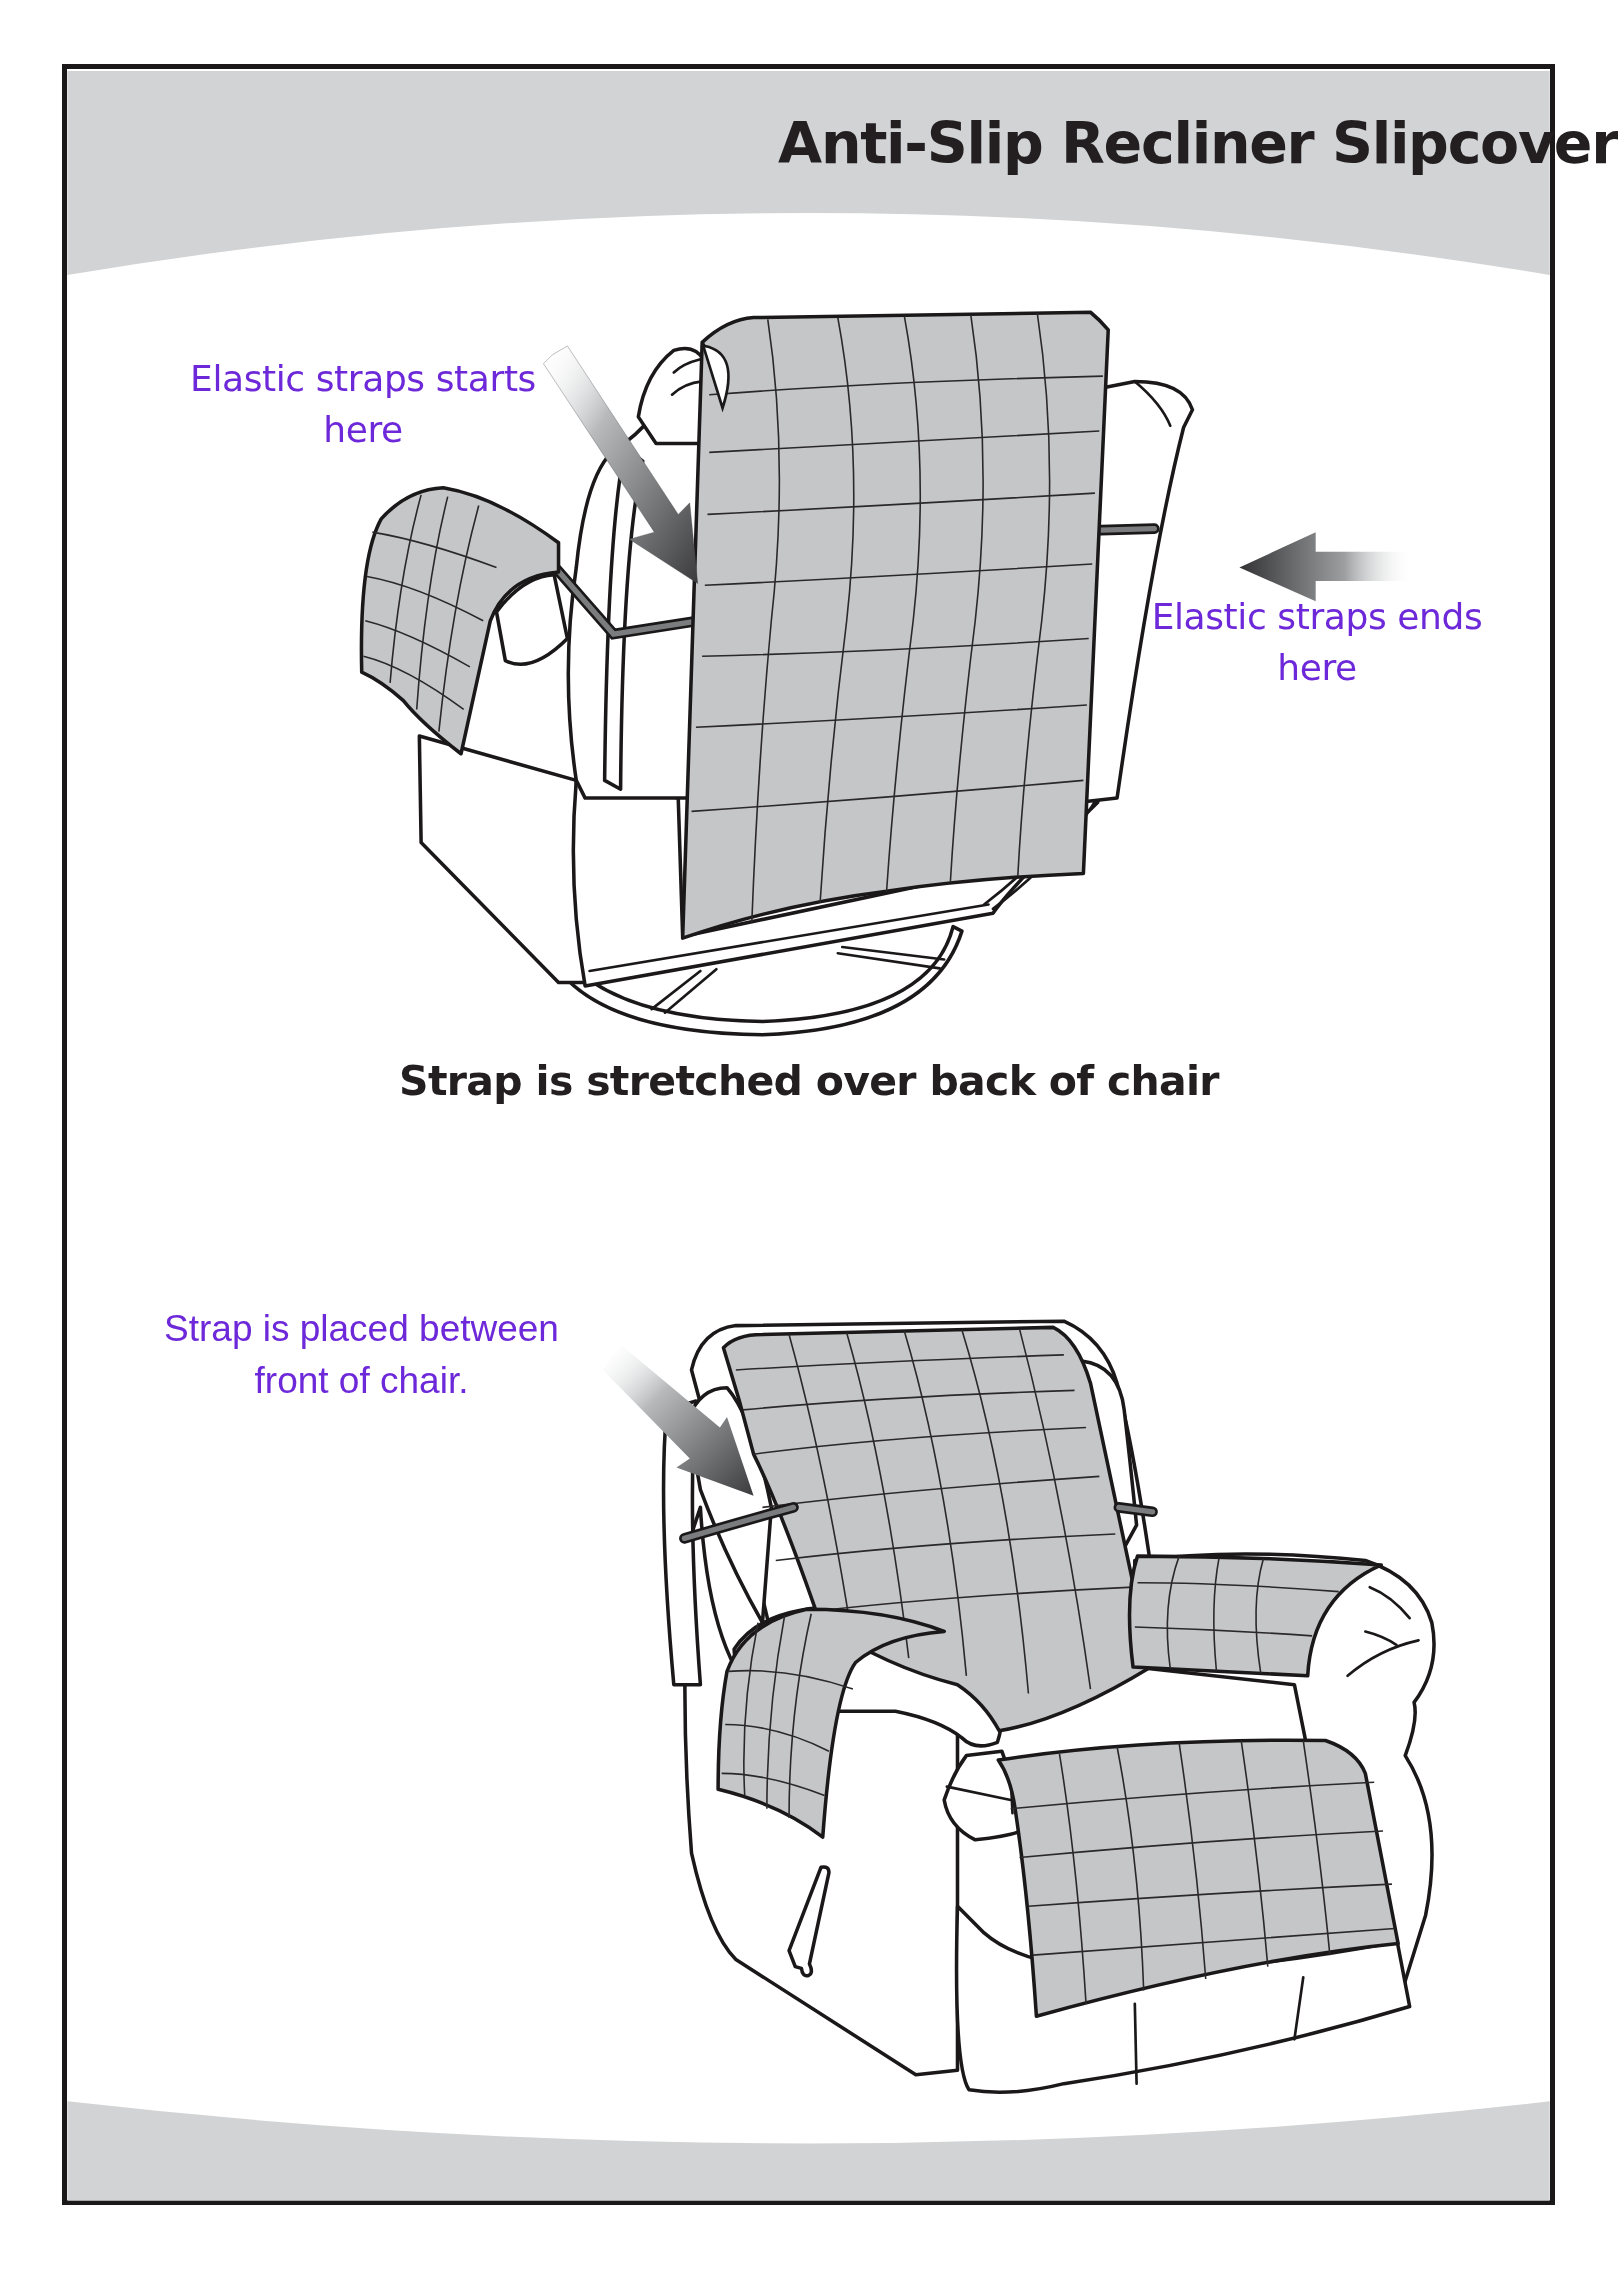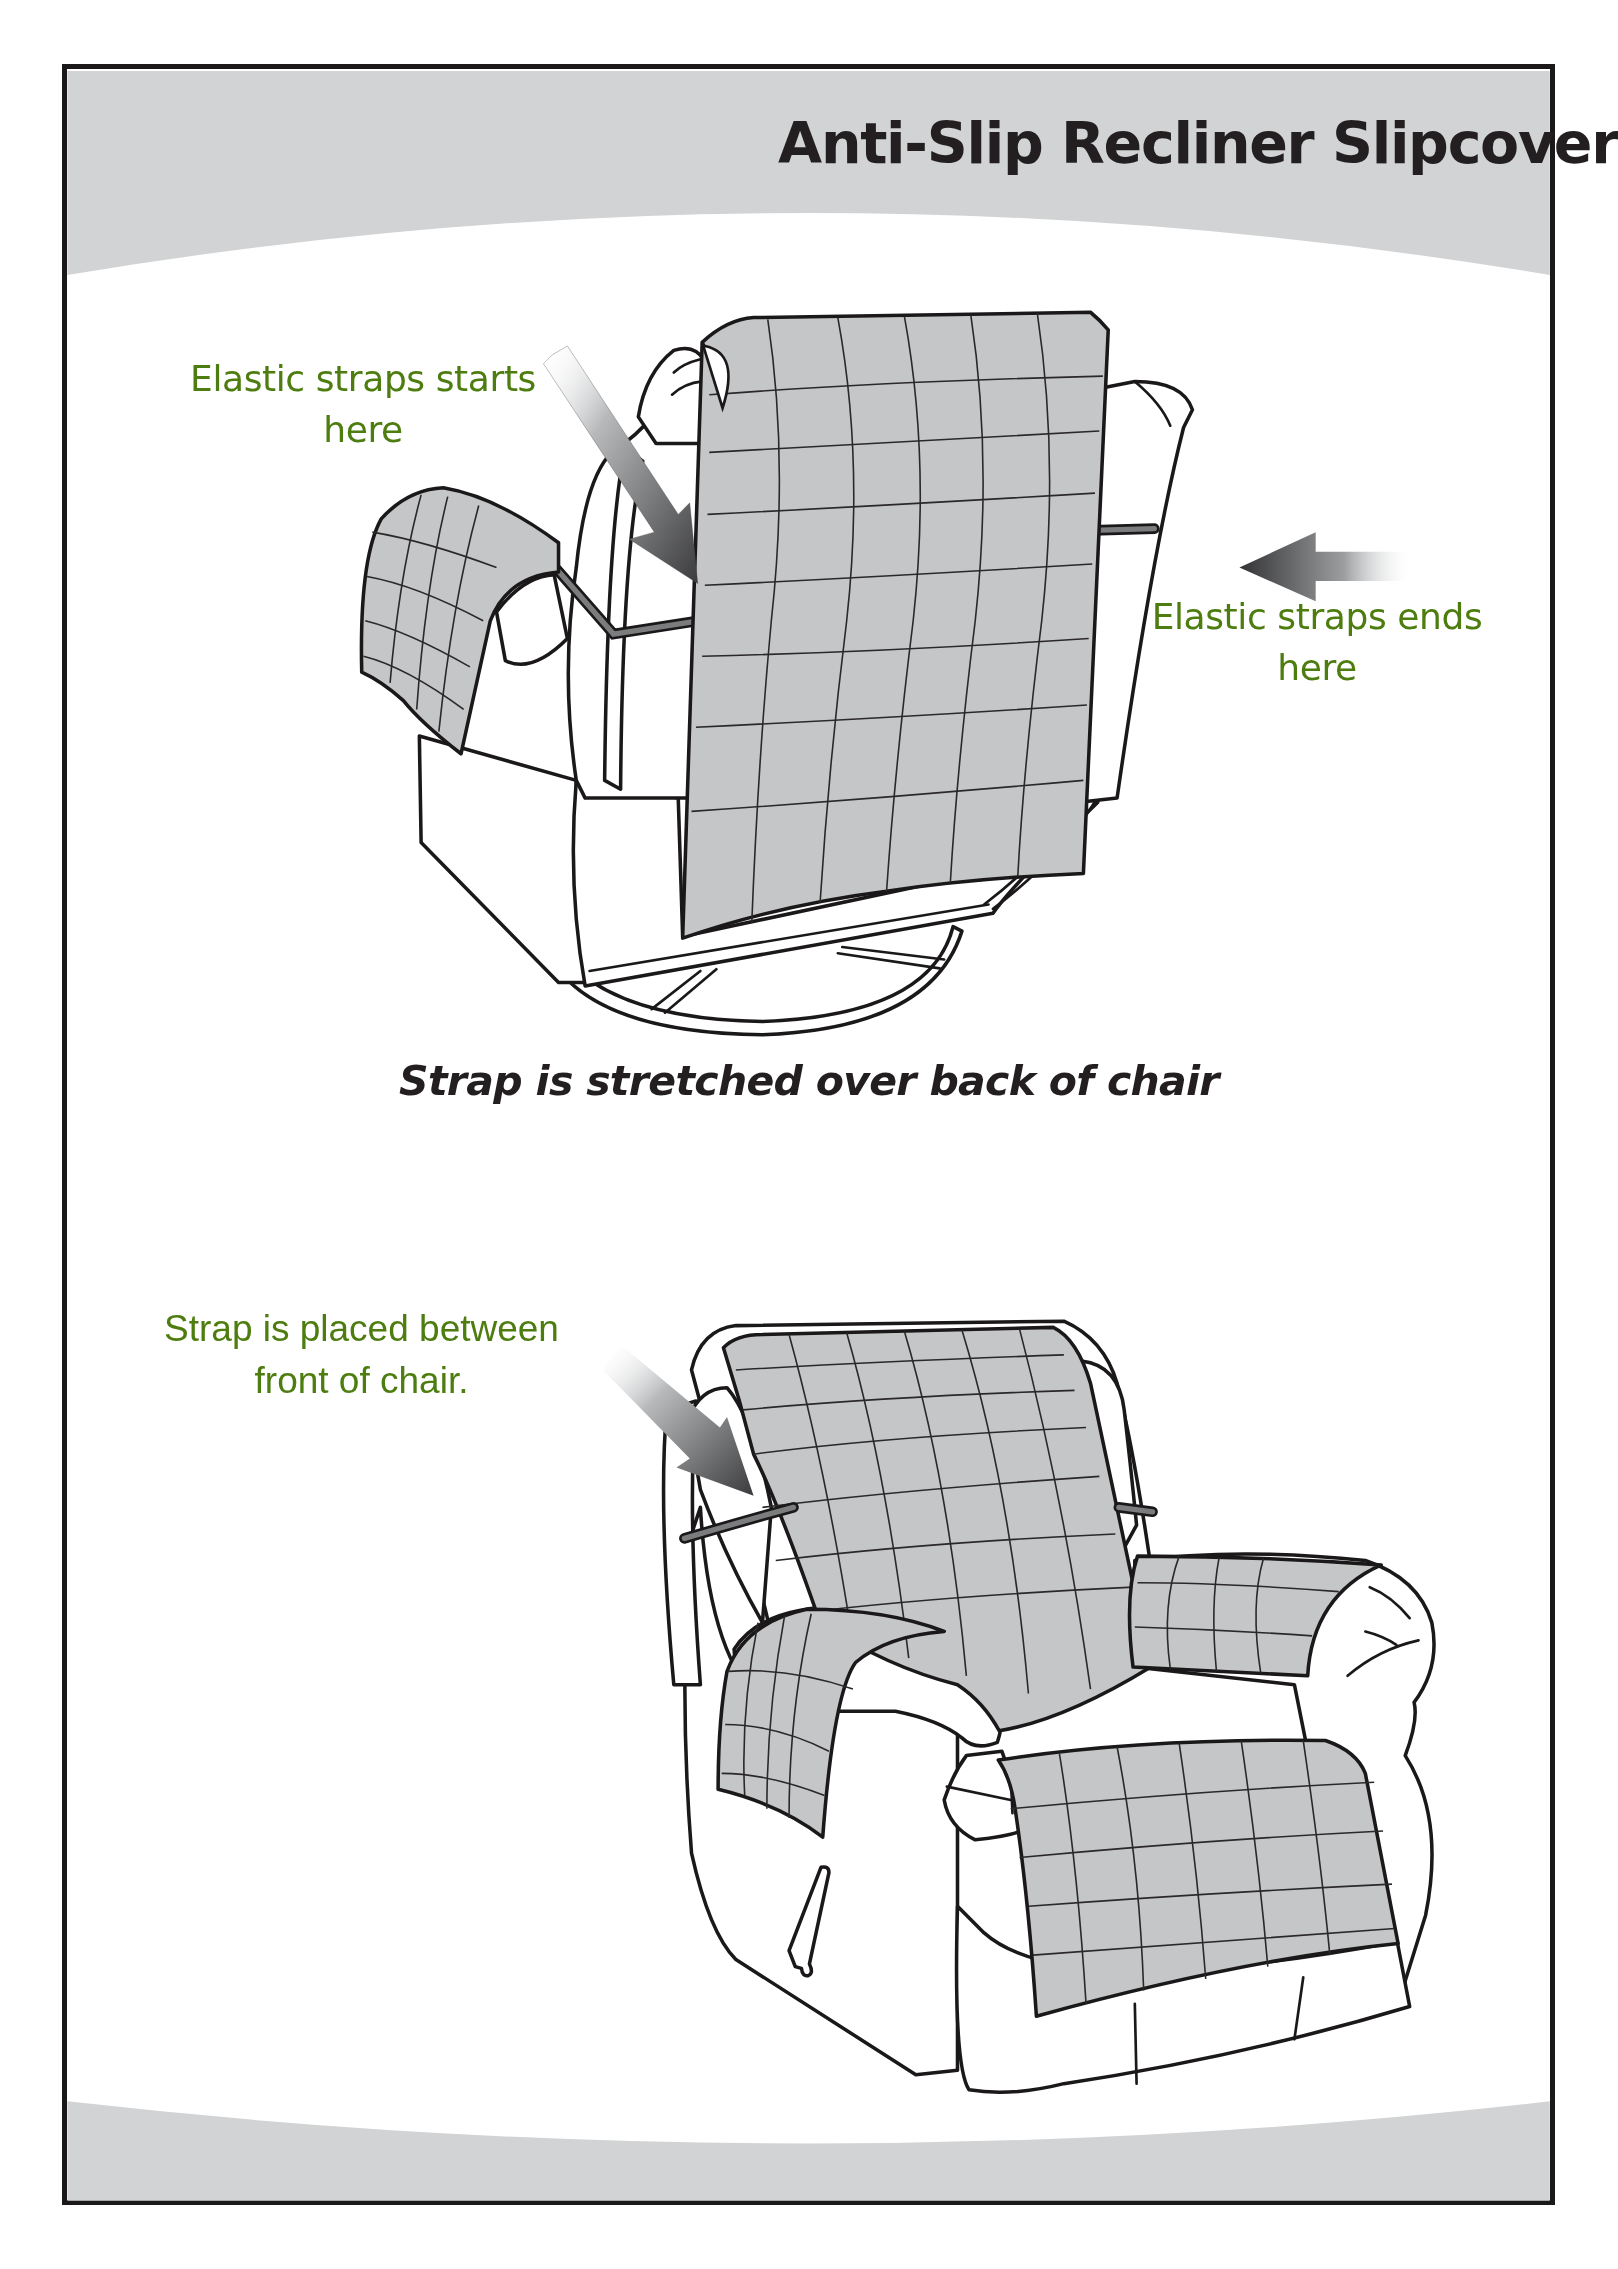--- a/index.html
+++ b/index.html
@@ -5,29 +5,29 @@
   html, body { margin:0; padding:0; background:#ffffff; }
   body { width:1618px; height:2270px; position:relative; overflow:hidden; }
   .frame { position:absolute; left:62px; top:64px; width:1493px; height:2141px; box-sizing:border-box; border:5.3px solid #1b1819; background:#fff; }
   .bands { position:absolute; left:0; top:0; }
   .title {
     position:absolute; left:0; width:1618px; top:108px; text-align:right;
     font-family:"DejaVu Sans", sans-serif; font-weight:bold; font-size:57px;
     color:#231f20; letter-spacing:-1.3px; line-height:71px;
   }
   .label {
-    position:absolute; text-align:center; color:#4d7c0f;
+    position:absolute; text-align:center; color:#6d28d9;
     font-family:"DejaVu Sans", sans-serif; font-size:36px; line-height:51px;
     letter-spacing:-0.4px; white-space:nowrap;
   }
   .label.helv { font-family:"Liberation Sans", sans-serif; font-size:37px; line-height:52px; letter-spacing:0; }
   .caption {
     position:absolute; left:0; width:1618px; top:1053px; text-align:center;
     font-family:"DejaVu Sans", sans-serif; font-weight:bold; font-size:41px;
-    color:#231f20; letter-spacing:-0.7px; line-height:57px;font-style:italic;
+    color:#231f20; letter-spacing:-0.7px; line-height:57px;
   }
   svg.art { position:absolute; left:0; top:0; }
   .ol { fill:#ffffff; stroke:#1b1819; stroke-width:4; stroke-linejoin:round; stroke-linecap:round; }
   .thin { fill:none; stroke:#1b1819; stroke-width:3; stroke-linecap:round; }
   .cov { fill:#c4c6c8; stroke:#1b1819; stroke-width:4; stroke-linejoin:round; }
   .grid { fill:none; stroke:#2b2829; stroke-width:1.8; }
   .strap { fill:none; stroke:#1b1819; stroke-width:12; stroke-linecap:round; }
   .strapin { fill:none; stroke:#7a7c7e; stroke-width:6; stroke-linecap:round; }
 </style>
 </head>

